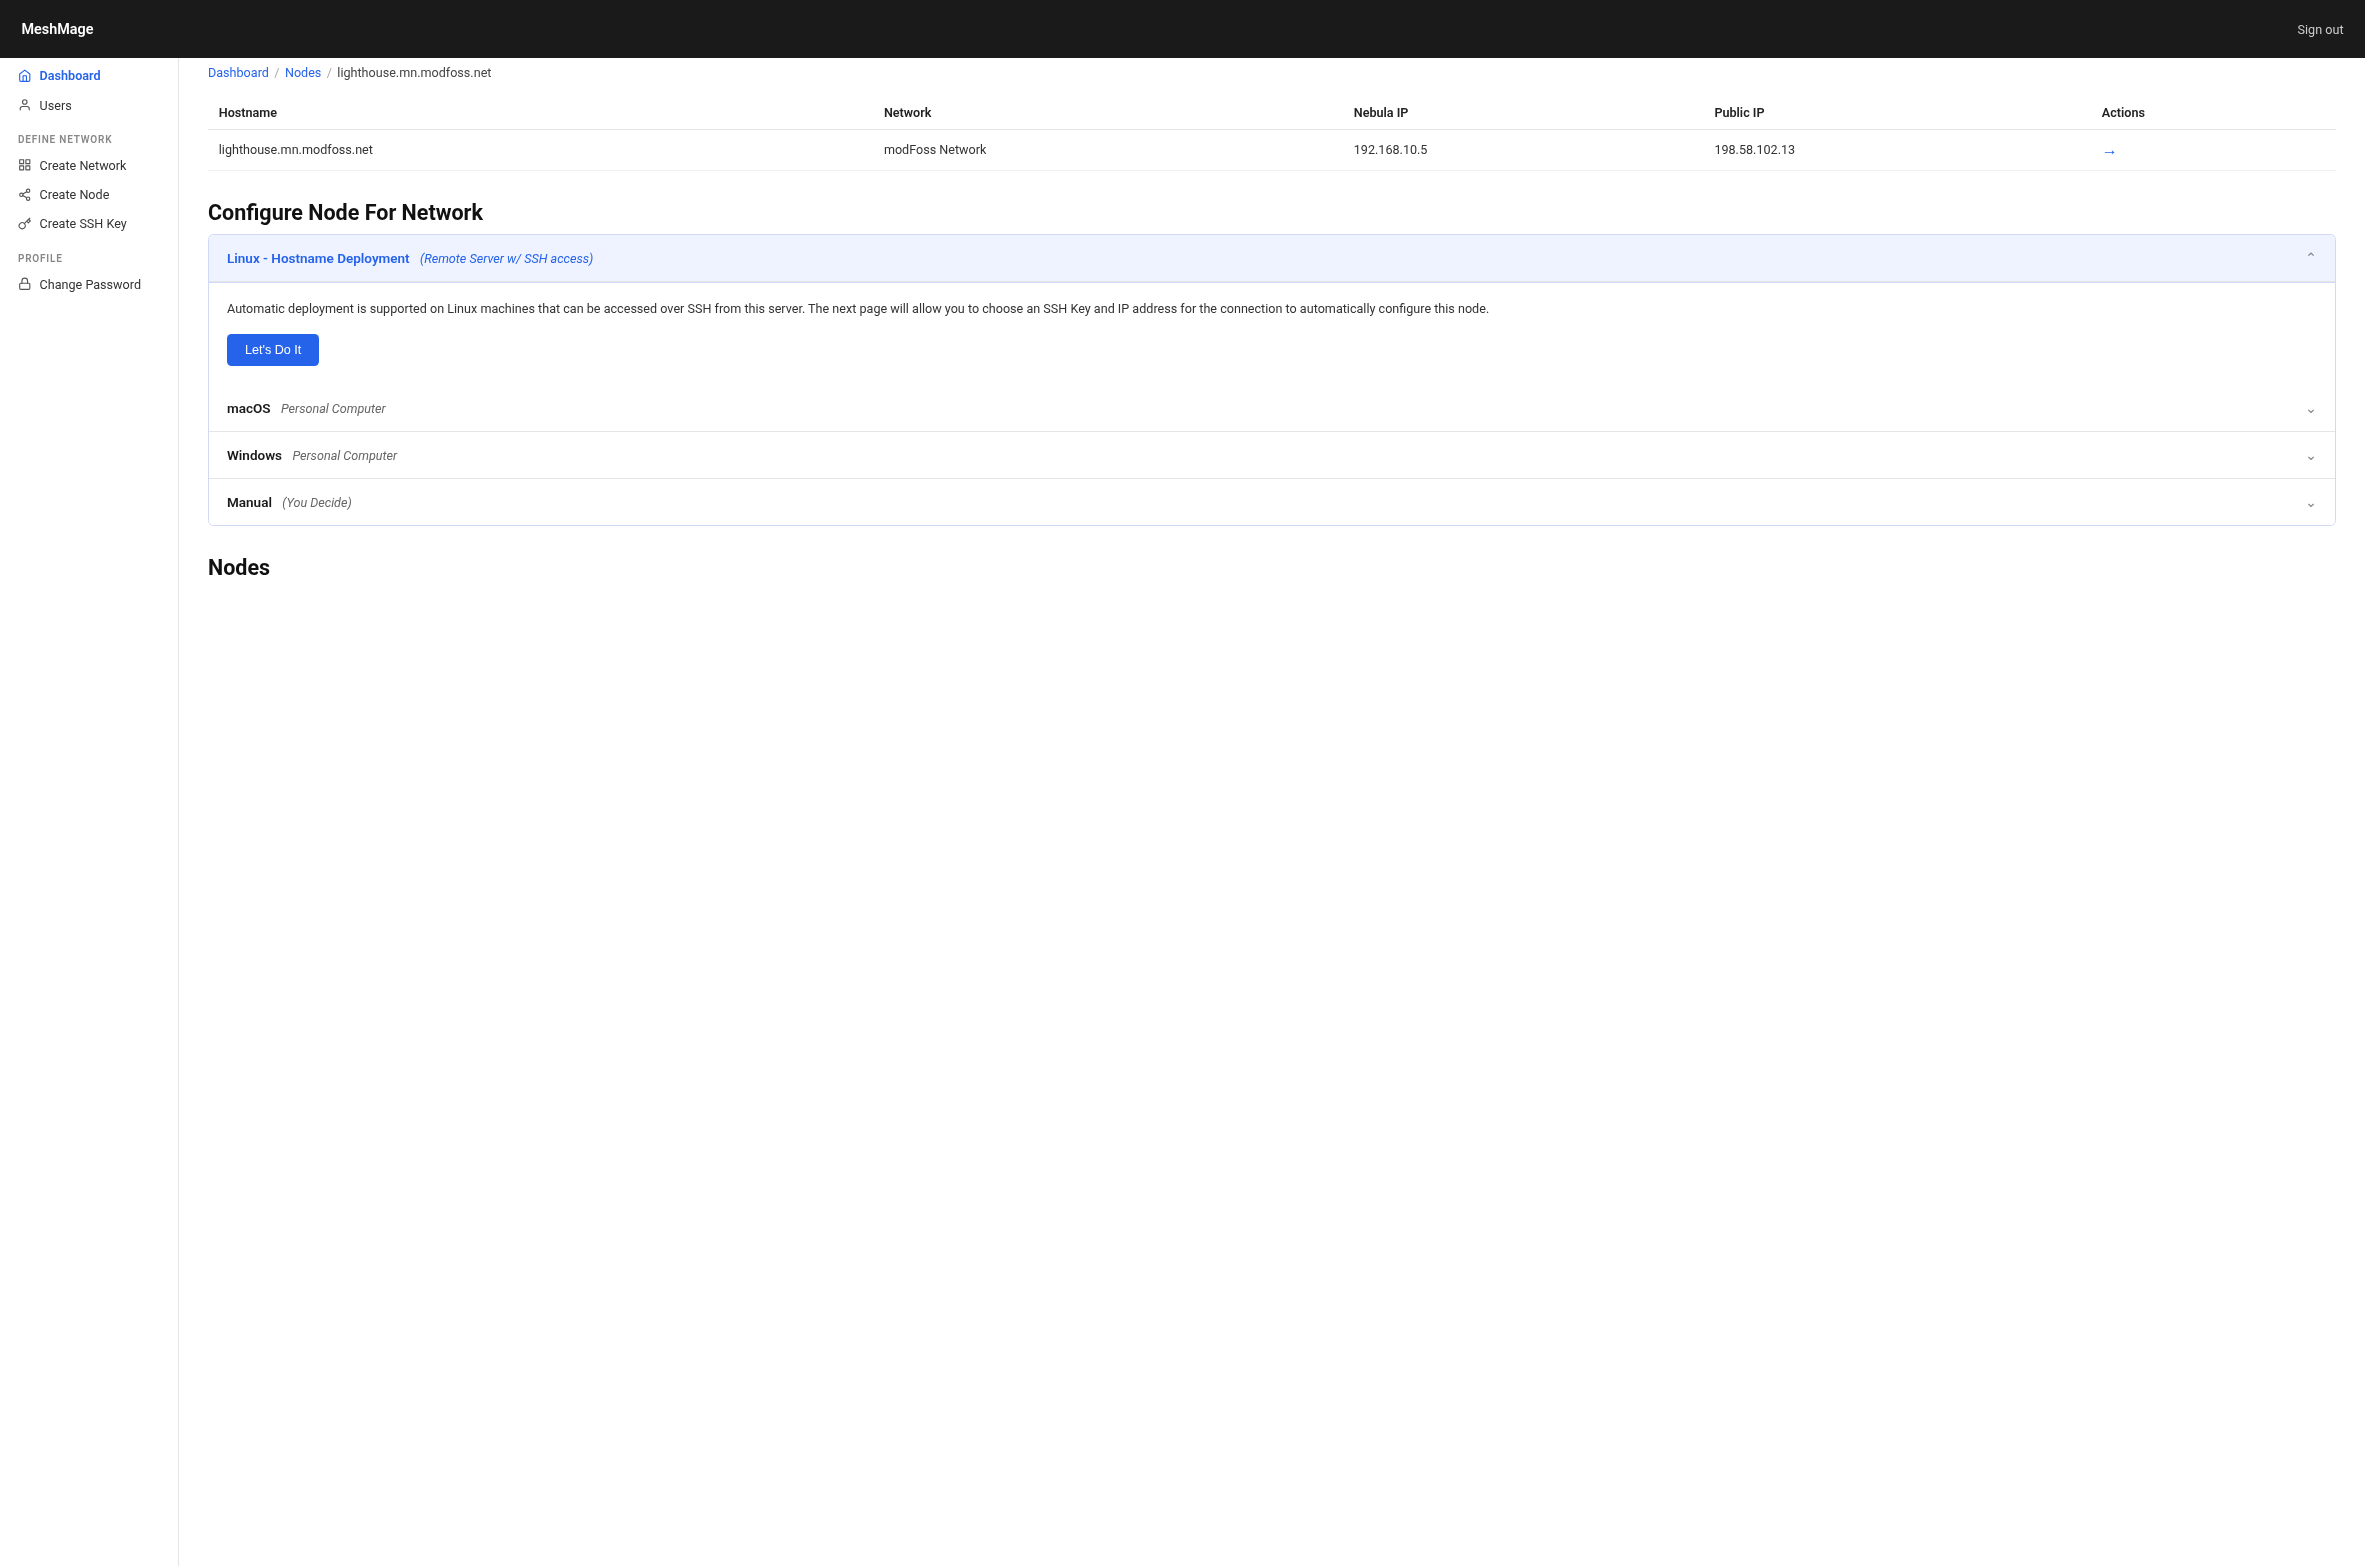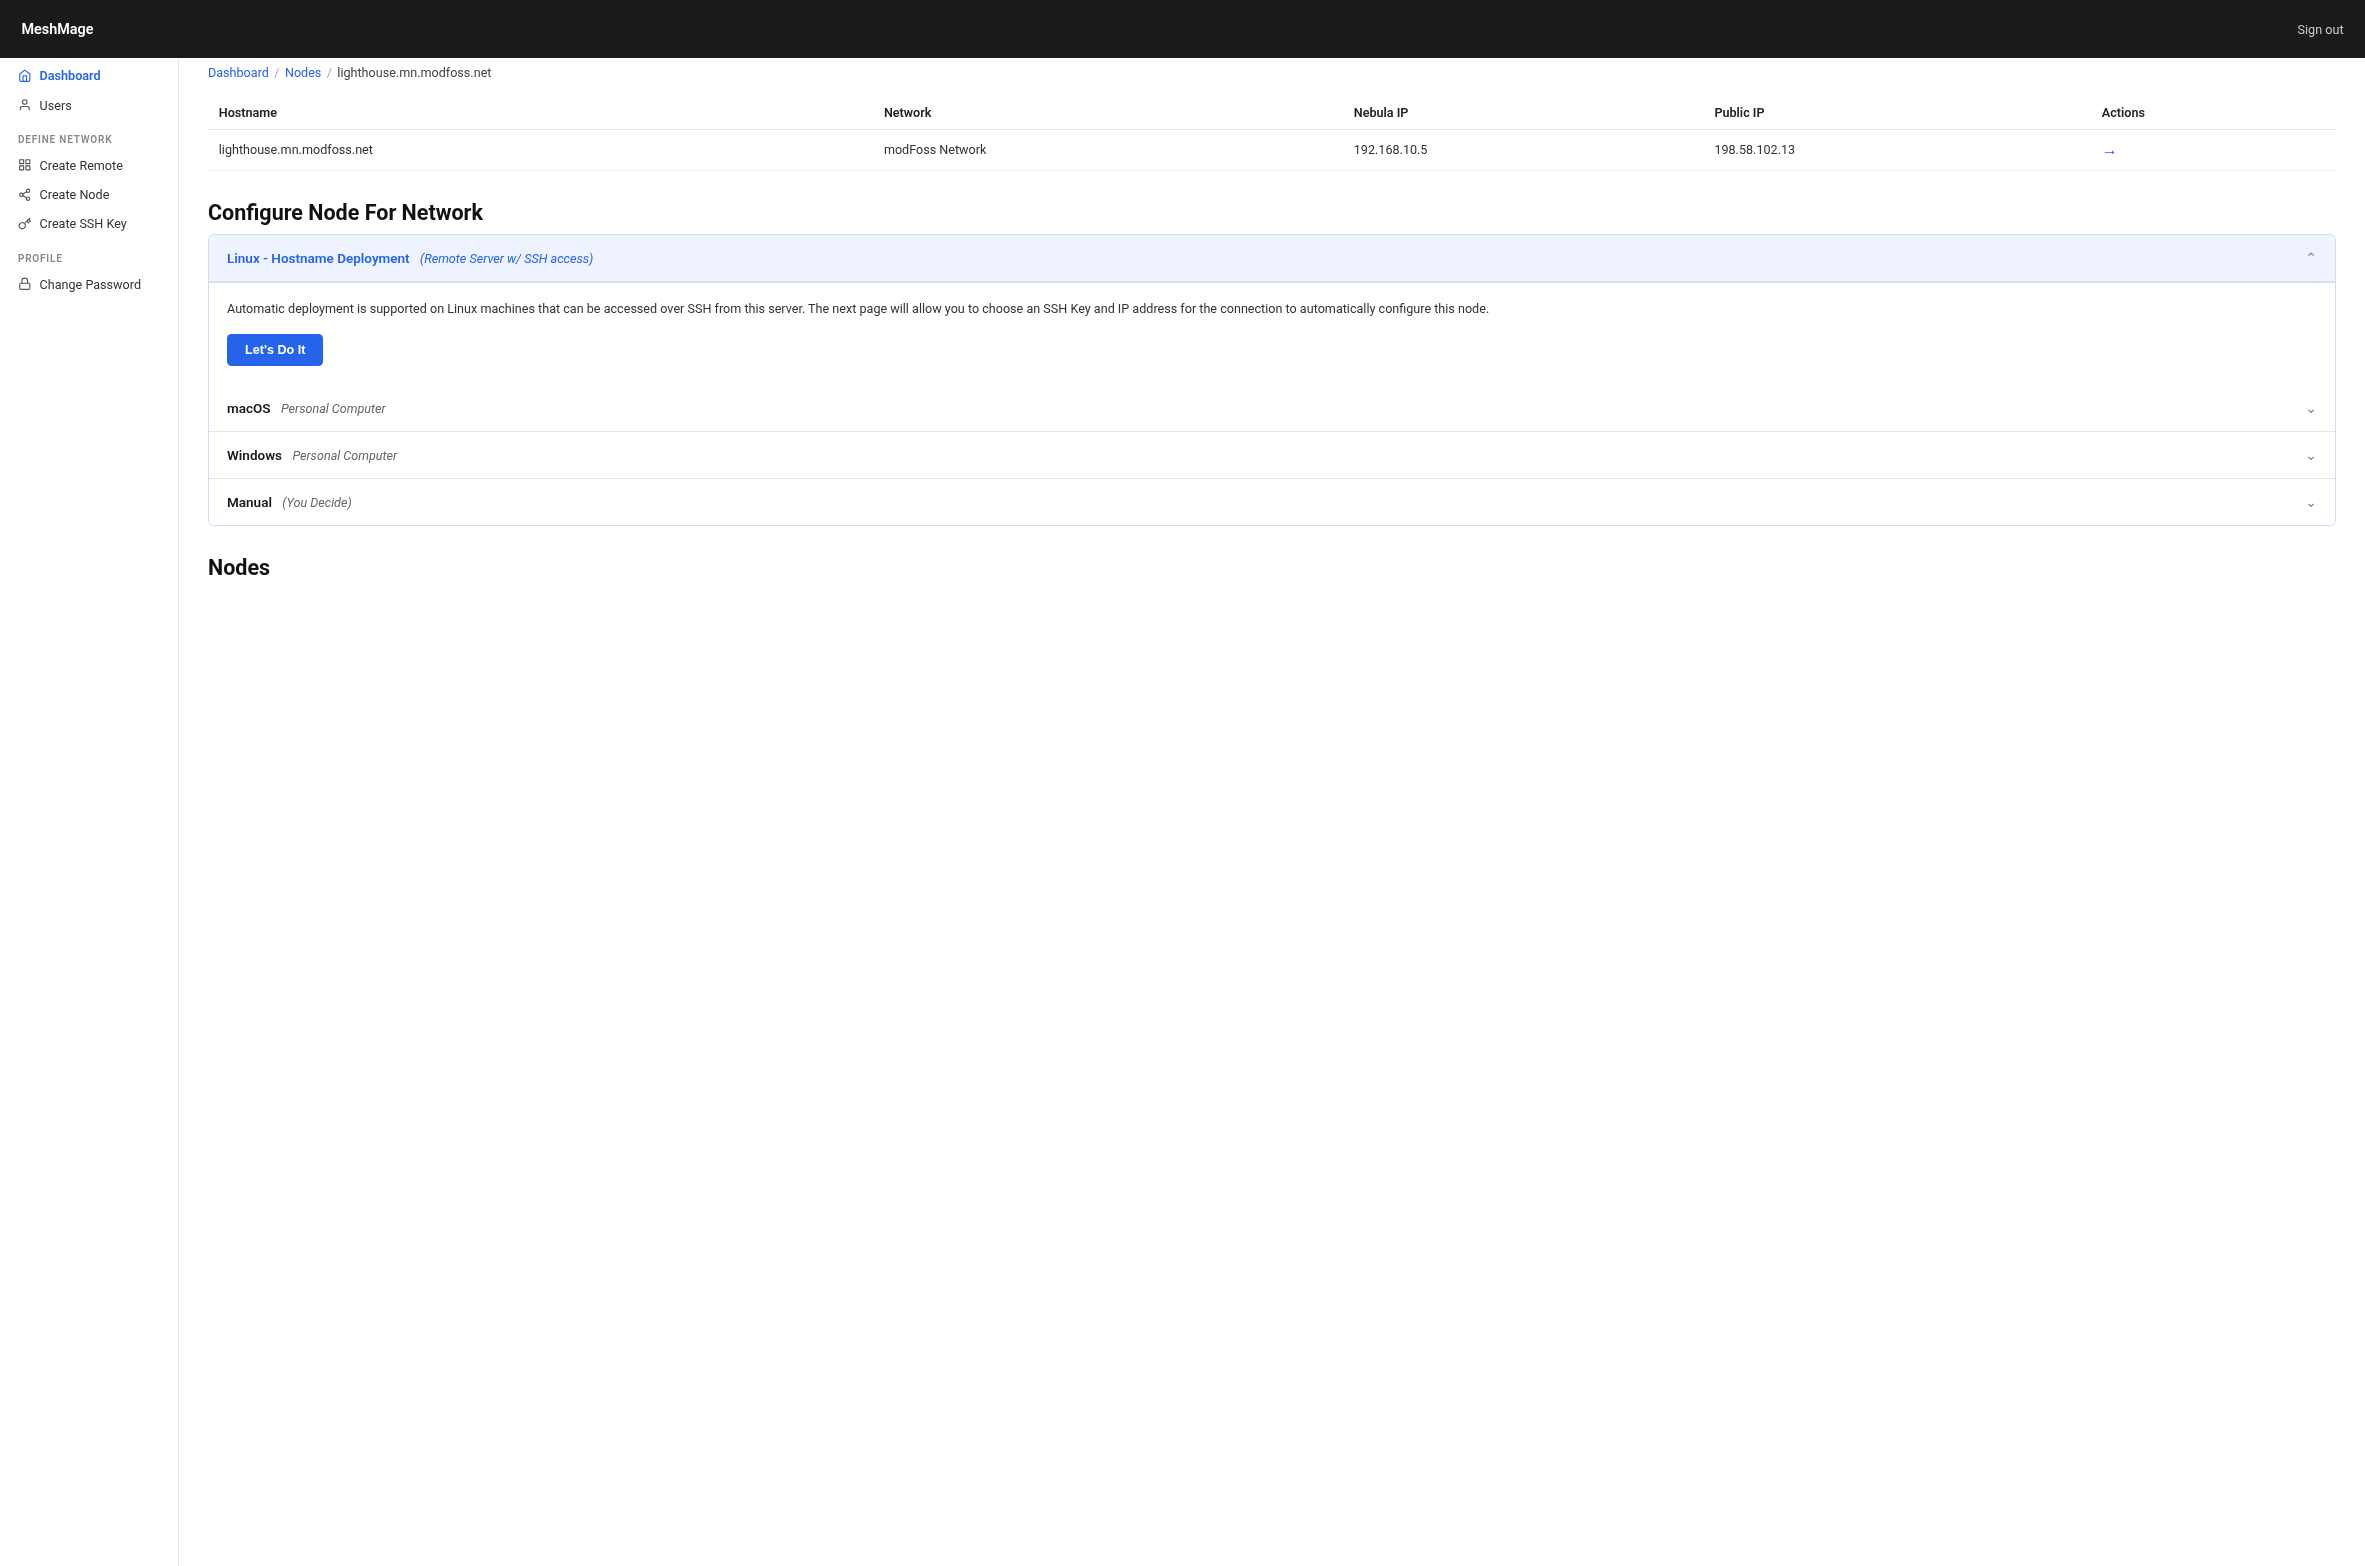--- a/index.html
+++ b/index.html
@@ -121,21 +121,21 @@
     .config-panel-subtitle.gray { color: #666; }
     .config-panel-body { background: #fff; padding: 16px 18px 20px; border-top: 0.9px solid #d0d9f5; }
     .config-panel-body p { font-size: 12.6px; color: #333; line-height: 1.6; margin-bottom: 14.4px; }
     .btn-primary {
       background: #2563eb;
       color: #fff;
       border: none;
       border-radius: 4.5px;
       padding: 9px 18px;
       font-size: 12.6px;
-      font-weight: 700;
+      font-weight: 400;
       cursor: pointer;
     }
 
     
     .chevron { font-size: 14.4px; color: #888; }
 
     
     .jobs-title { font-size: 21.5px; font-weight: 700; color: #111; margin: 29px 0 14.4px; }
     .jobs-table { width: 100%; border-collapse: collapse; }
     .jobs-table th {
@@ -192,21 +192,21 @@
 
     <a class="sidebar-item">
       <span class="icon">
         <svg width="13.5" height="13.5" viewBox="0 0 24 24" fill="none" stroke="#555" stroke-width="2" stroke-linecap="round" stroke-linejoin="round">
           <rect x="3" y="3" width="7" height="7"></rect>
             <rect x="14" y="3" width="7" height="7"></rect>
           <rect x="3" y="14" width="7" height="7"></rect>
             <rect x="14" y="14" width="7" height="7"></rect>
         </svg>
       </span>
-      <span>Create Remote</span>
+      <span>Create Network</span>
     </a>
     <a class="sidebar-item">
       <span class="icon">
         <svg width="13.5" height="13.5" viewBox="0 0 24 24" fill="none" stroke="#555" stroke-width="2" stroke-linecap="round" stroke-linejoin="round">
           <circle cx="18" cy="5" r="3"></circle>
             <circle cx="6" cy="12" r="3"></circle>
             <circle cx="18" cy="19" r="3"></circle>
           <line x1="8.59" y1="13.51" x2="15.42" y2="17.49"></line>
           <line x1="15.41" y1="6.51" x2="8.59" y2="10.49"></line>
         </svg>

